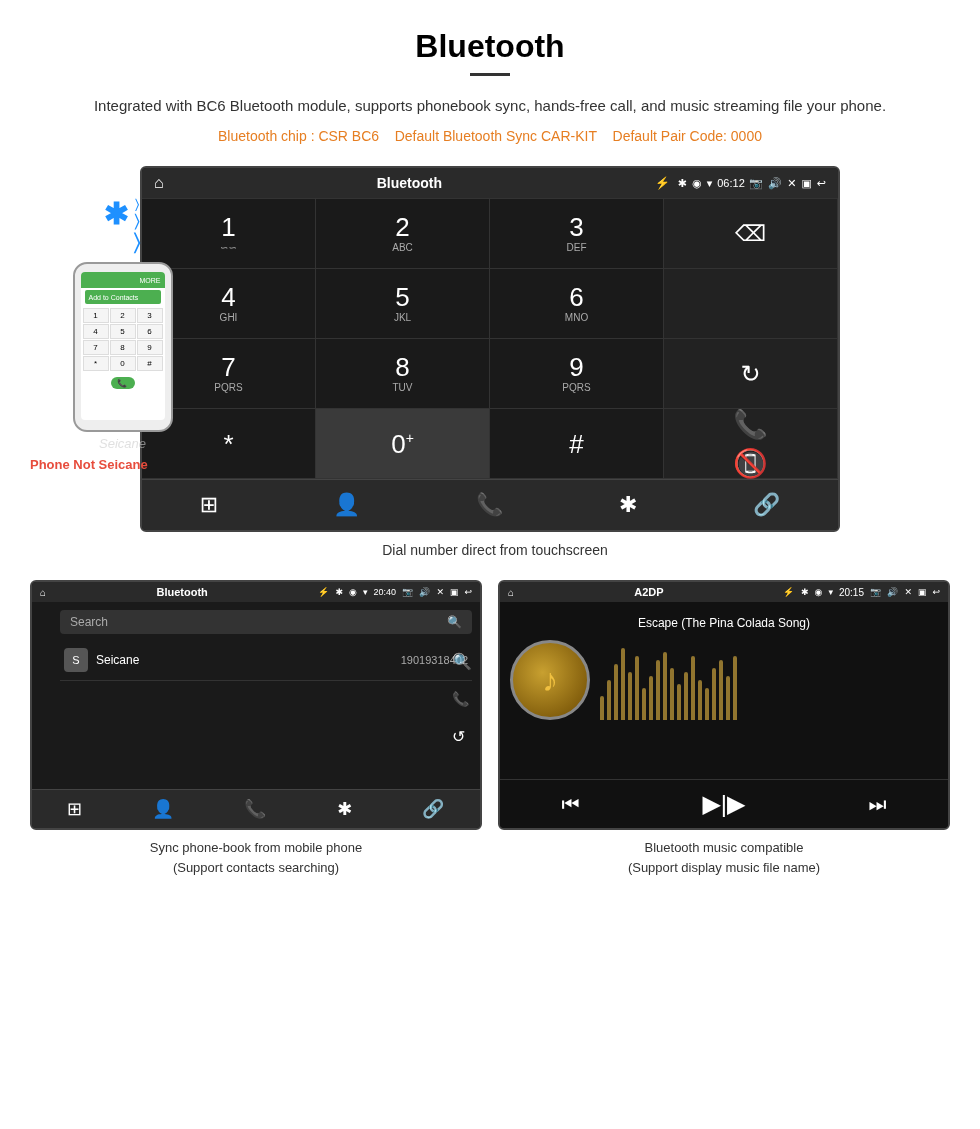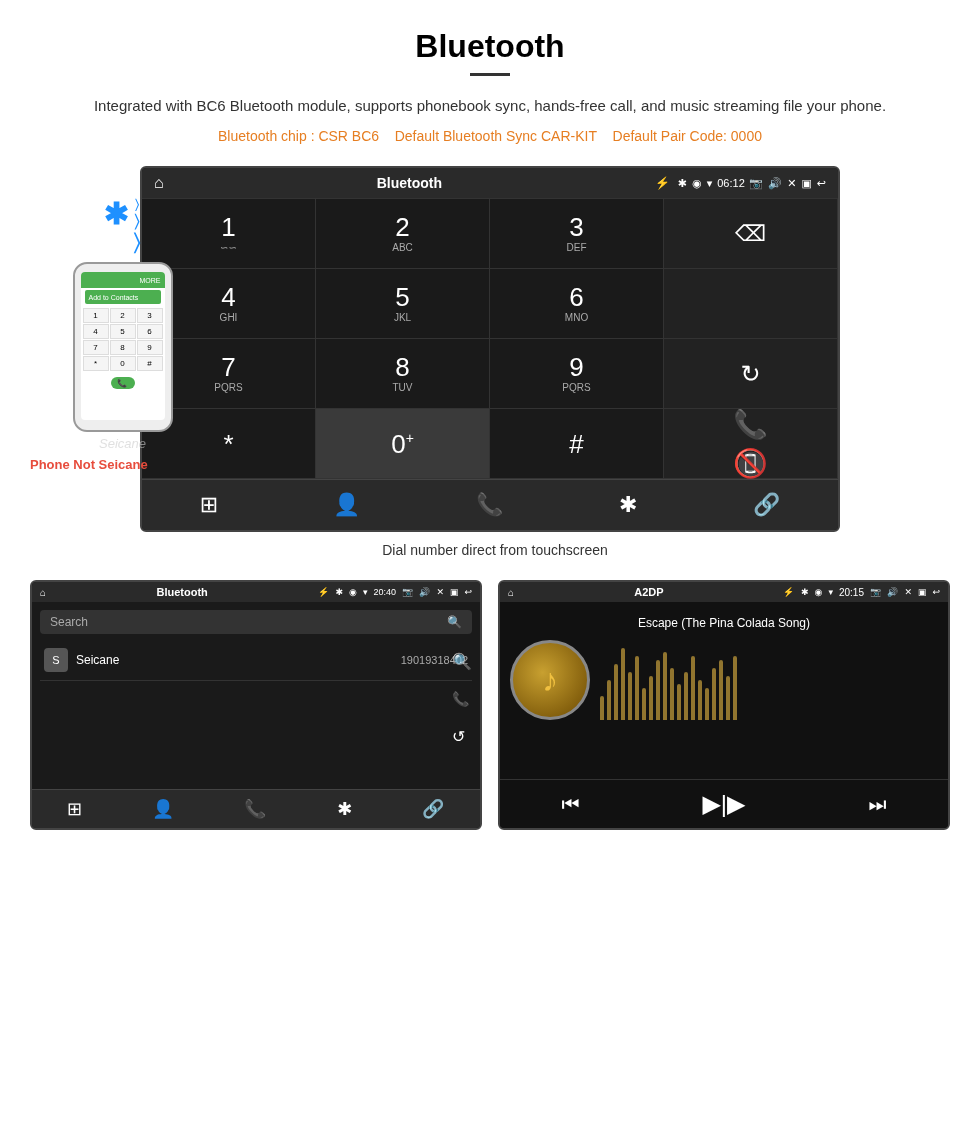--- a/index.html
+++ b/index.html
@@ -191,20 +191,21 @@
     .mini-statusbar-title {
       flex: 1;
       text-align: center;
       font-size: 11px;
       font-weight: bold;
     }
 
     
     .phonebook-content {
       padding: 8px;
+      margin-left: 20px;
     }
 
     .search-bar {
       background: #333;
       border-radius: 4px;
       padding: 5px 10px;
       color: #aaa;
       font-size: 12px;
       display: flex;
       align-items: center;
@@ -598,20 +599,24 @@
         </div>
       </div>
 
       <div class="pb-bottom-bar">
         <span class="pb-bottom-icon">⊞</span>
         <span class="pb-bottom-icon active">👤</span>
         <span class="pb-bottom-icon">📞</span>
         <span class="pb-bottom-icon">✱</span>
         <span class="pb-bottom-icon">🔗</span>
       </div>
+    </div>
+    <div class="screenshot-caption">
+      <span>Sync phone-book from mobile phone</span><br>
+      <span>(Support contacts searching)</span>
     </div>
   </div>
 
   <div class="screenshot-block">
     <div class="mini-screen" style="background:#111;">
 
       <div class="mini-statusbar">
         <span>⌂</span>
         <span class="mini-statusbar-title">A2DP</span>
         <span style="font-size:9px;">⚡</span>
@@ -658,15 +663,19 @@
             </div>
         </div>
       </div>
 
       <div class="music-controls">
         <span class="music-ctrl-icon">⏮</span>
         <span class="music-ctrl-icon" style="font-size:24px;">▶|▶</span>
         <span class="music-ctrl-icon">⏭</span>
       </div>
     </div>
+    <div class="screenshot-caption">
+      <span>Bluetooth music compatible</span><br>
+      <span>(Support display music file name)</span>
+    </div>
   </div>
 
 </div>
 
 </body></html>

